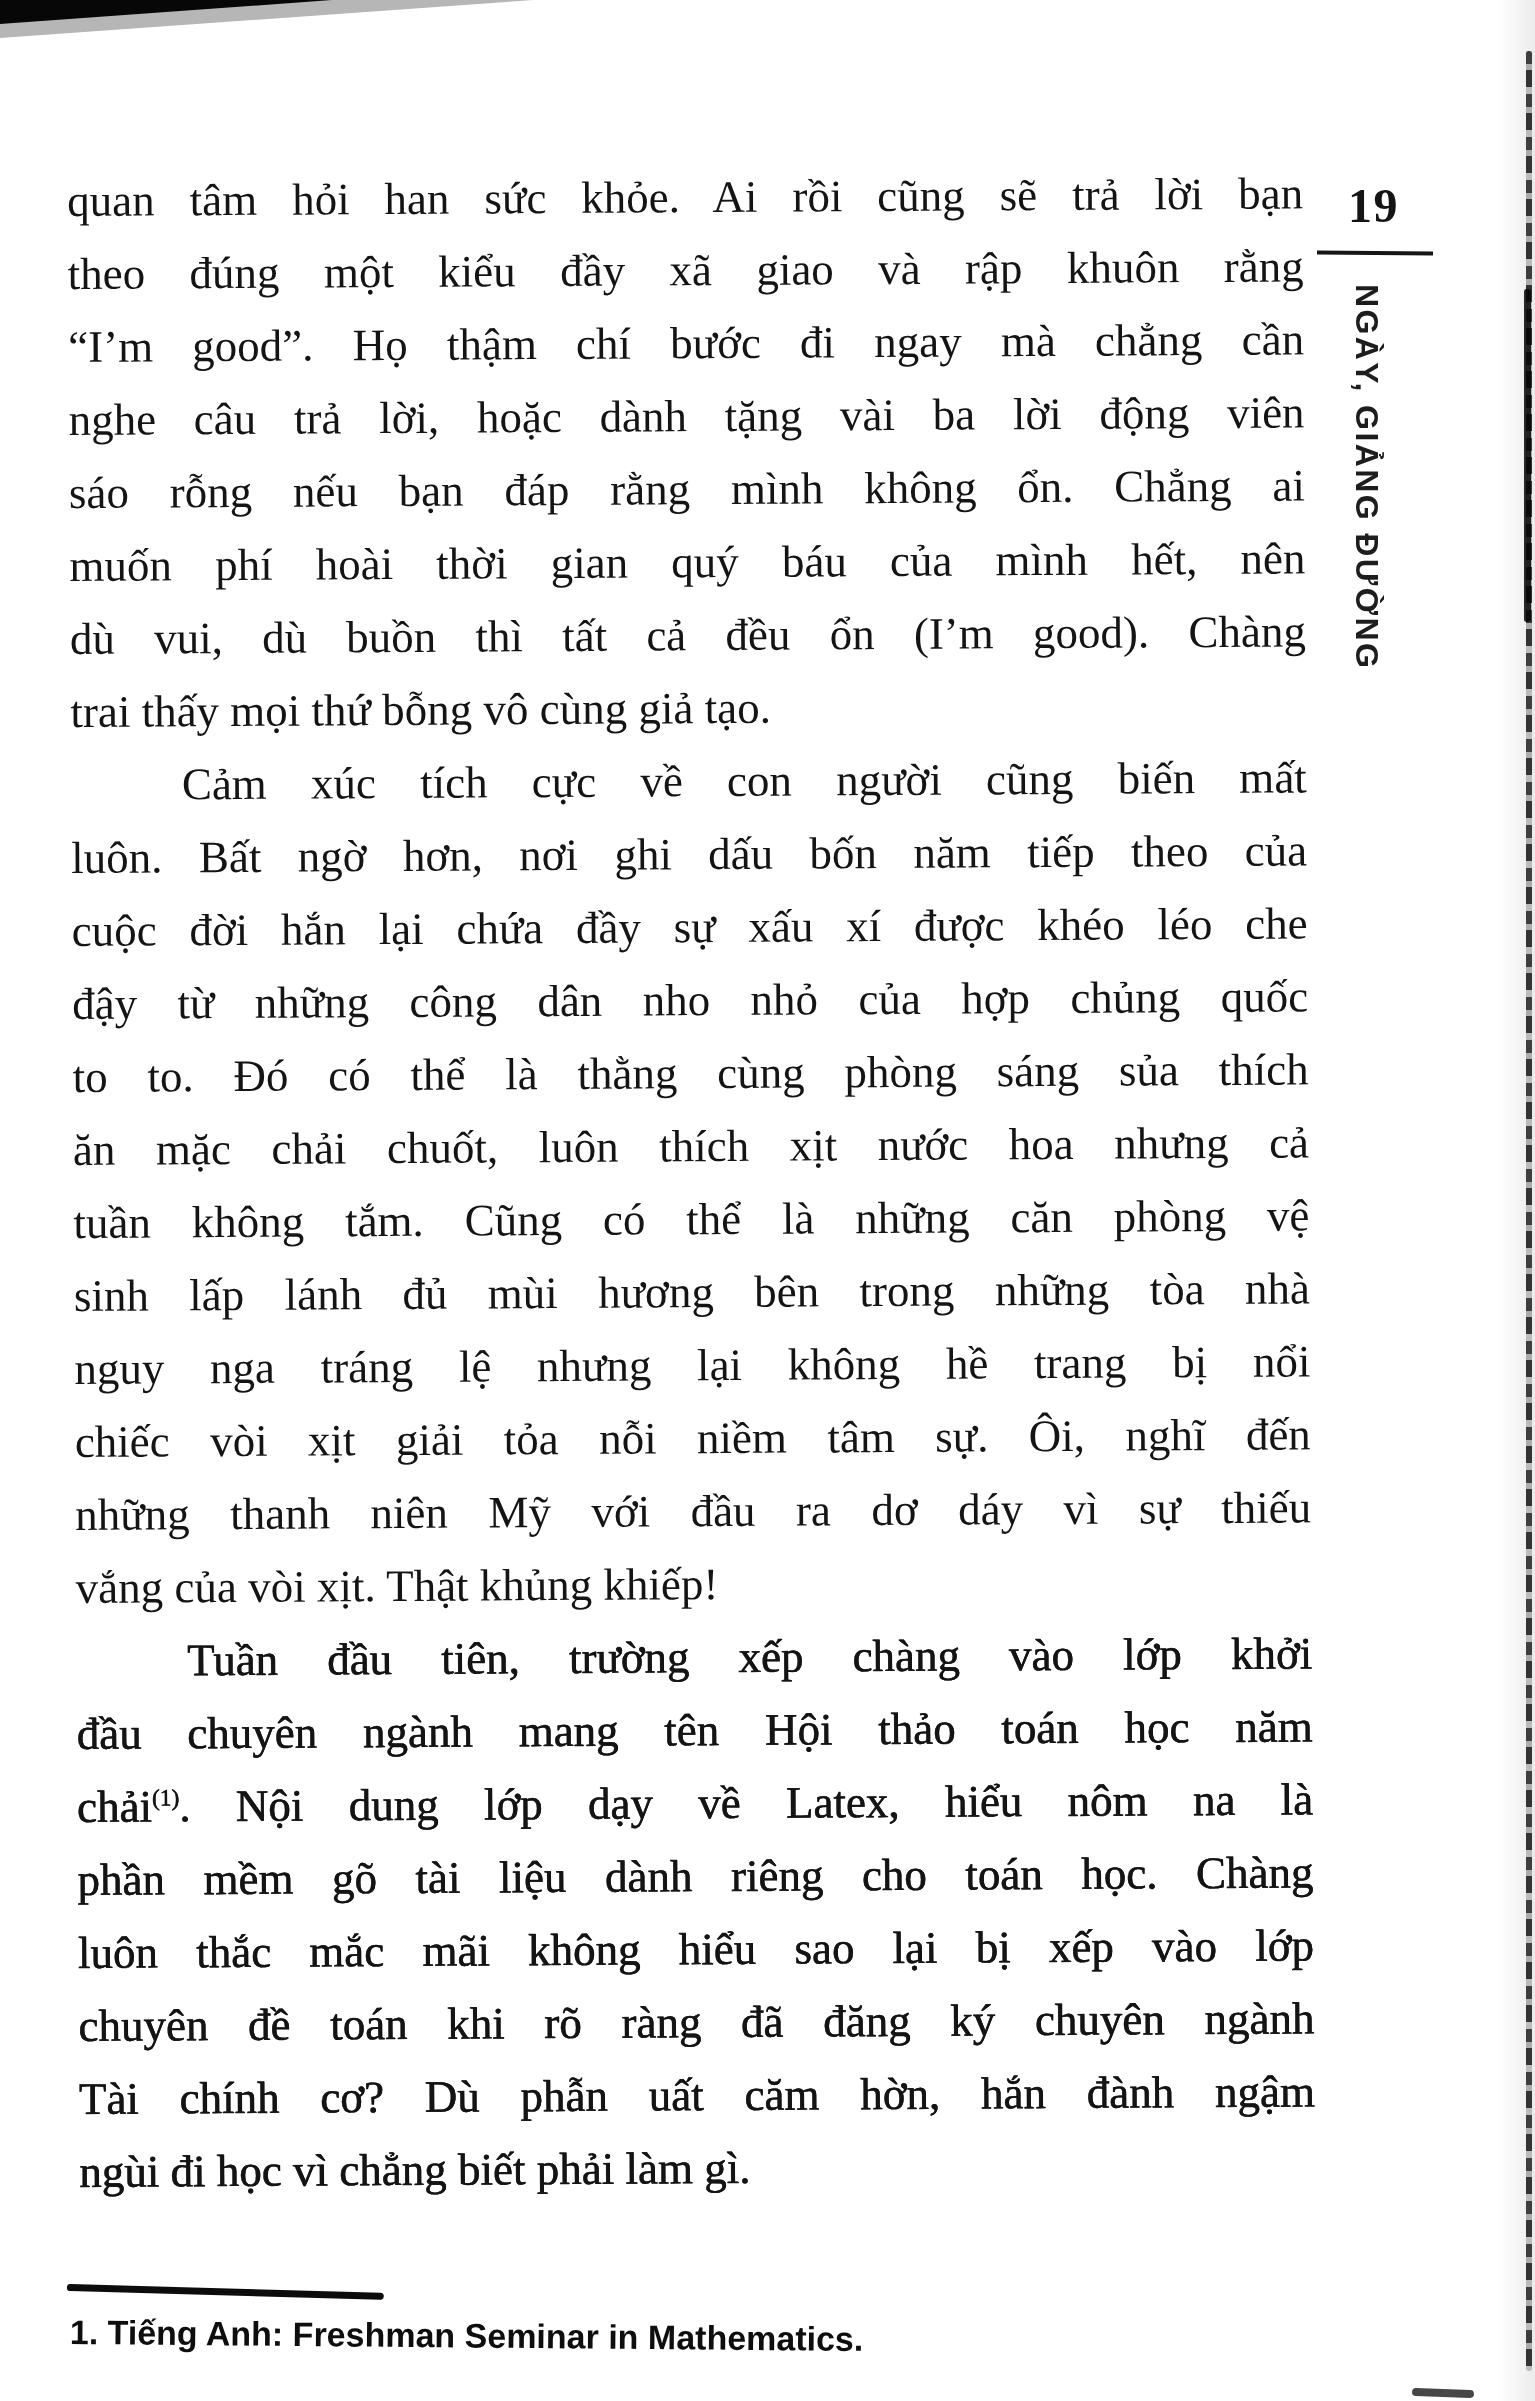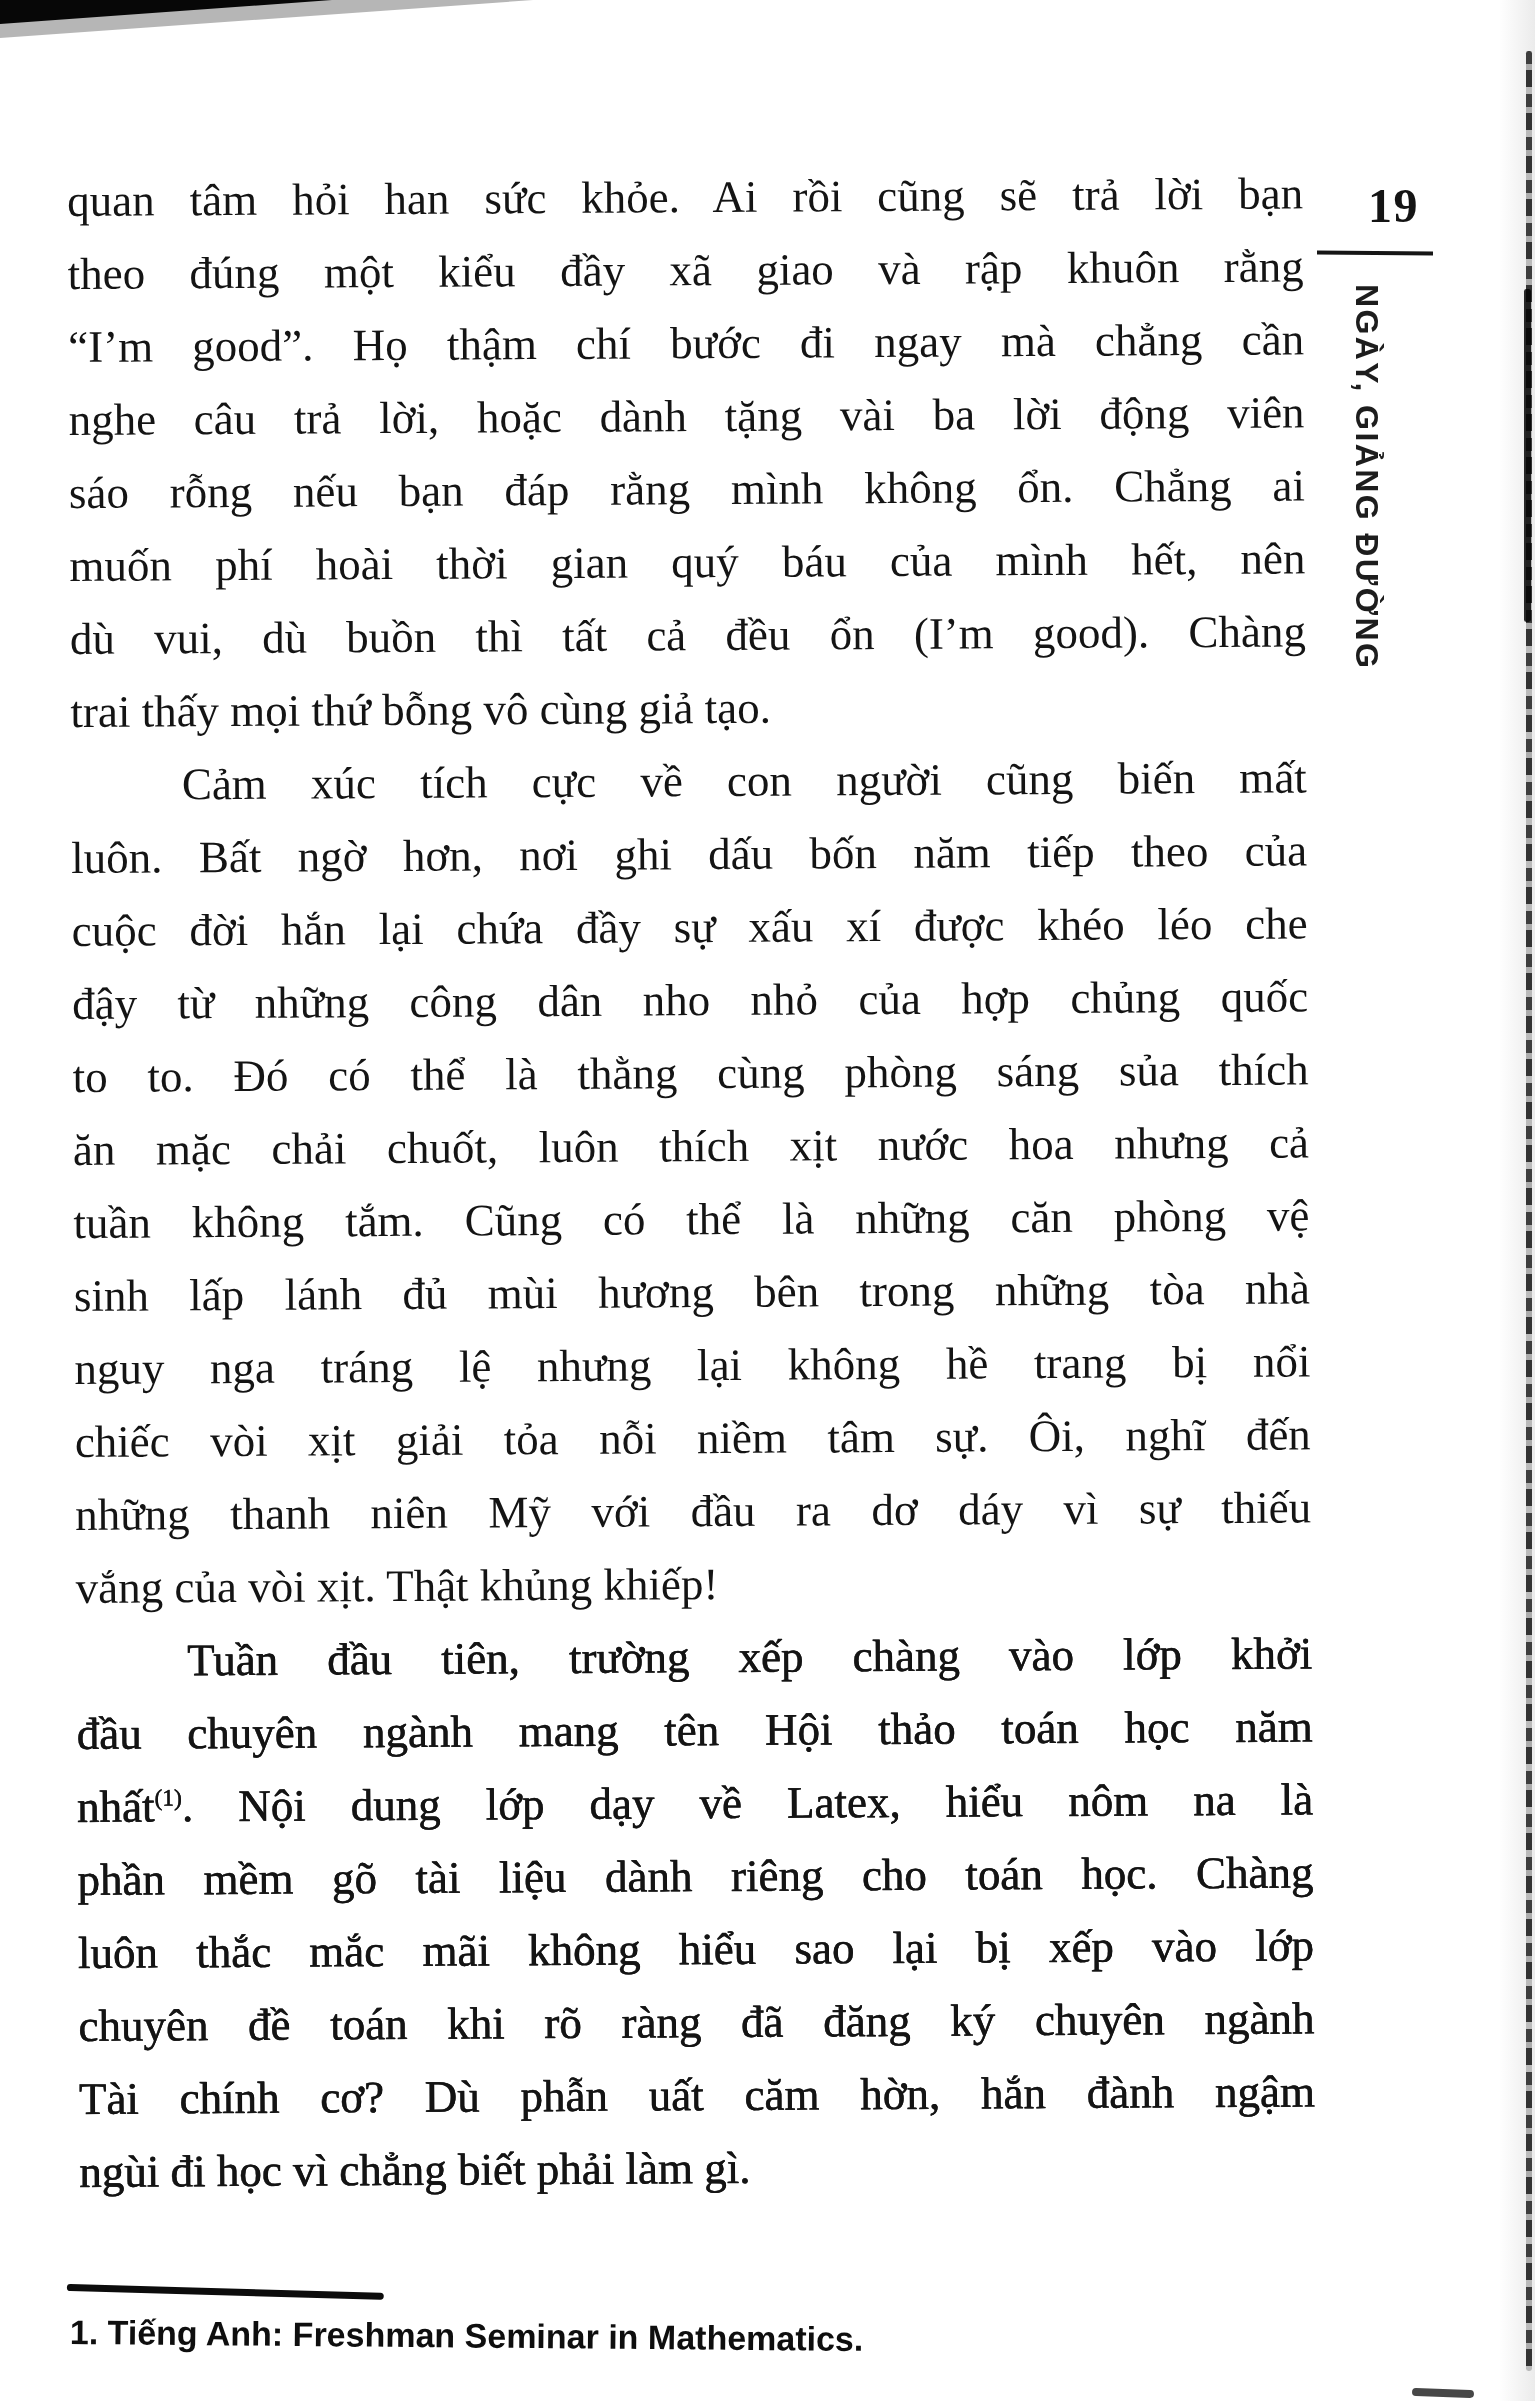--- a/index.html
+++ b/index.html
@@ -60,21 +60,20 @@
     width: 36px; height: 100%;
     background: linear-gradient(to right, rgba(0,0,0,0) 0%, rgba(60,60,60,0.10) 100%);
   }
 
   
   .page-number {
     position: absolute; left: 1348px; top: 178px;
     font-size: 48px; font-weight: 700;
     letter-spacing: 1.6px;
     color: #141414;
-    margin-left: 20px;
   }
   .header-rule {
     position: absolute; left: 1317px; top: 251px;
     width: 116px; height: 4px;
     background: #161616;
     transform: rotate(0.4deg);
   }
   .running-title {
     position: absolute; left: 1348px; top: 284px;
     writing-mode: vertical-rl;
@@ -169,21 +168,21 @@
       <div class="line"><span>to to. Đó có thể là thằng cùng phòng sáng sủa thích</span></div>
       <div class="line"><span>ăn mặc chải chuốt, luôn thích xịt nước hoa nhưng cả</span></div>
       <div class="line"><span>tuần không tắm. Cũng có thể là những căn phòng vệ</span></div>
       <div class="line"><span>sinh lấp lánh đủ mùi hương bên trong những tòa nhà</span></div>
       <div class="line"><span>nguy nga tráng lệ nhưng lại không hề trang bị nổi</span></div>
       <div class="line"><span>chiếc vòi xịt giải tỏa nỗi niềm tâm sự. Ôi, nghĩ đến</span></div>
       <div class="line"><span>những thanh niên Mỹ với đầu ra dơ dáy vì sự thiếu</span></div>
       <div class="line para-end"><span>vắng của vòi xịt. Thật khủng khiếp!</span></div>
       <div class="line indent heavy"><span>Tuần đầu tiên, trường xếp chàng vào lớp khởi</span></div>
       <div class="line heavy"><span>đầu chuyên ngành mang tên Hội thảo toán học năm</span></div>
-      <div class="line heavy"><span>nhất</span><sup>(1)</sup><span>. Nội dung lớp dạy về Latex, hiểu nôm na là</span></div>
+      <div class="line heavy"><span>chải</span><sup>(1)</sup><span>. Nội dung lớp dạy về Latex, hiểu nôm na là</span></div>
       <div class="line heavy"><span>phần mềm gõ tài liệu dành riêng cho toán học. Chàng</span></div>
       <div class="line heavy"><span>luôn thắc mắc mãi không hiểu sao lại bị xếp vào lớp</span></div>
       <div class="line heavy"><span>chuyên đề toán khi rõ ràng đã đăng ký chuyên ngành</span></div>
       <div class="line heavy"><span>Tài chính cơ? Dù phẫn uất căm hờn, hắn đành ngậm</span></div>
       <div class="line para-end heavy"><span>ngùi đi học vì chẳng biết phải làm gì.</span></div>
     </div>
 
   <div class="footnote-rule"></div>
 
   <div class="footnote">1. Tiếng Anh: Freshman Seminar in Mathematics.</div>

